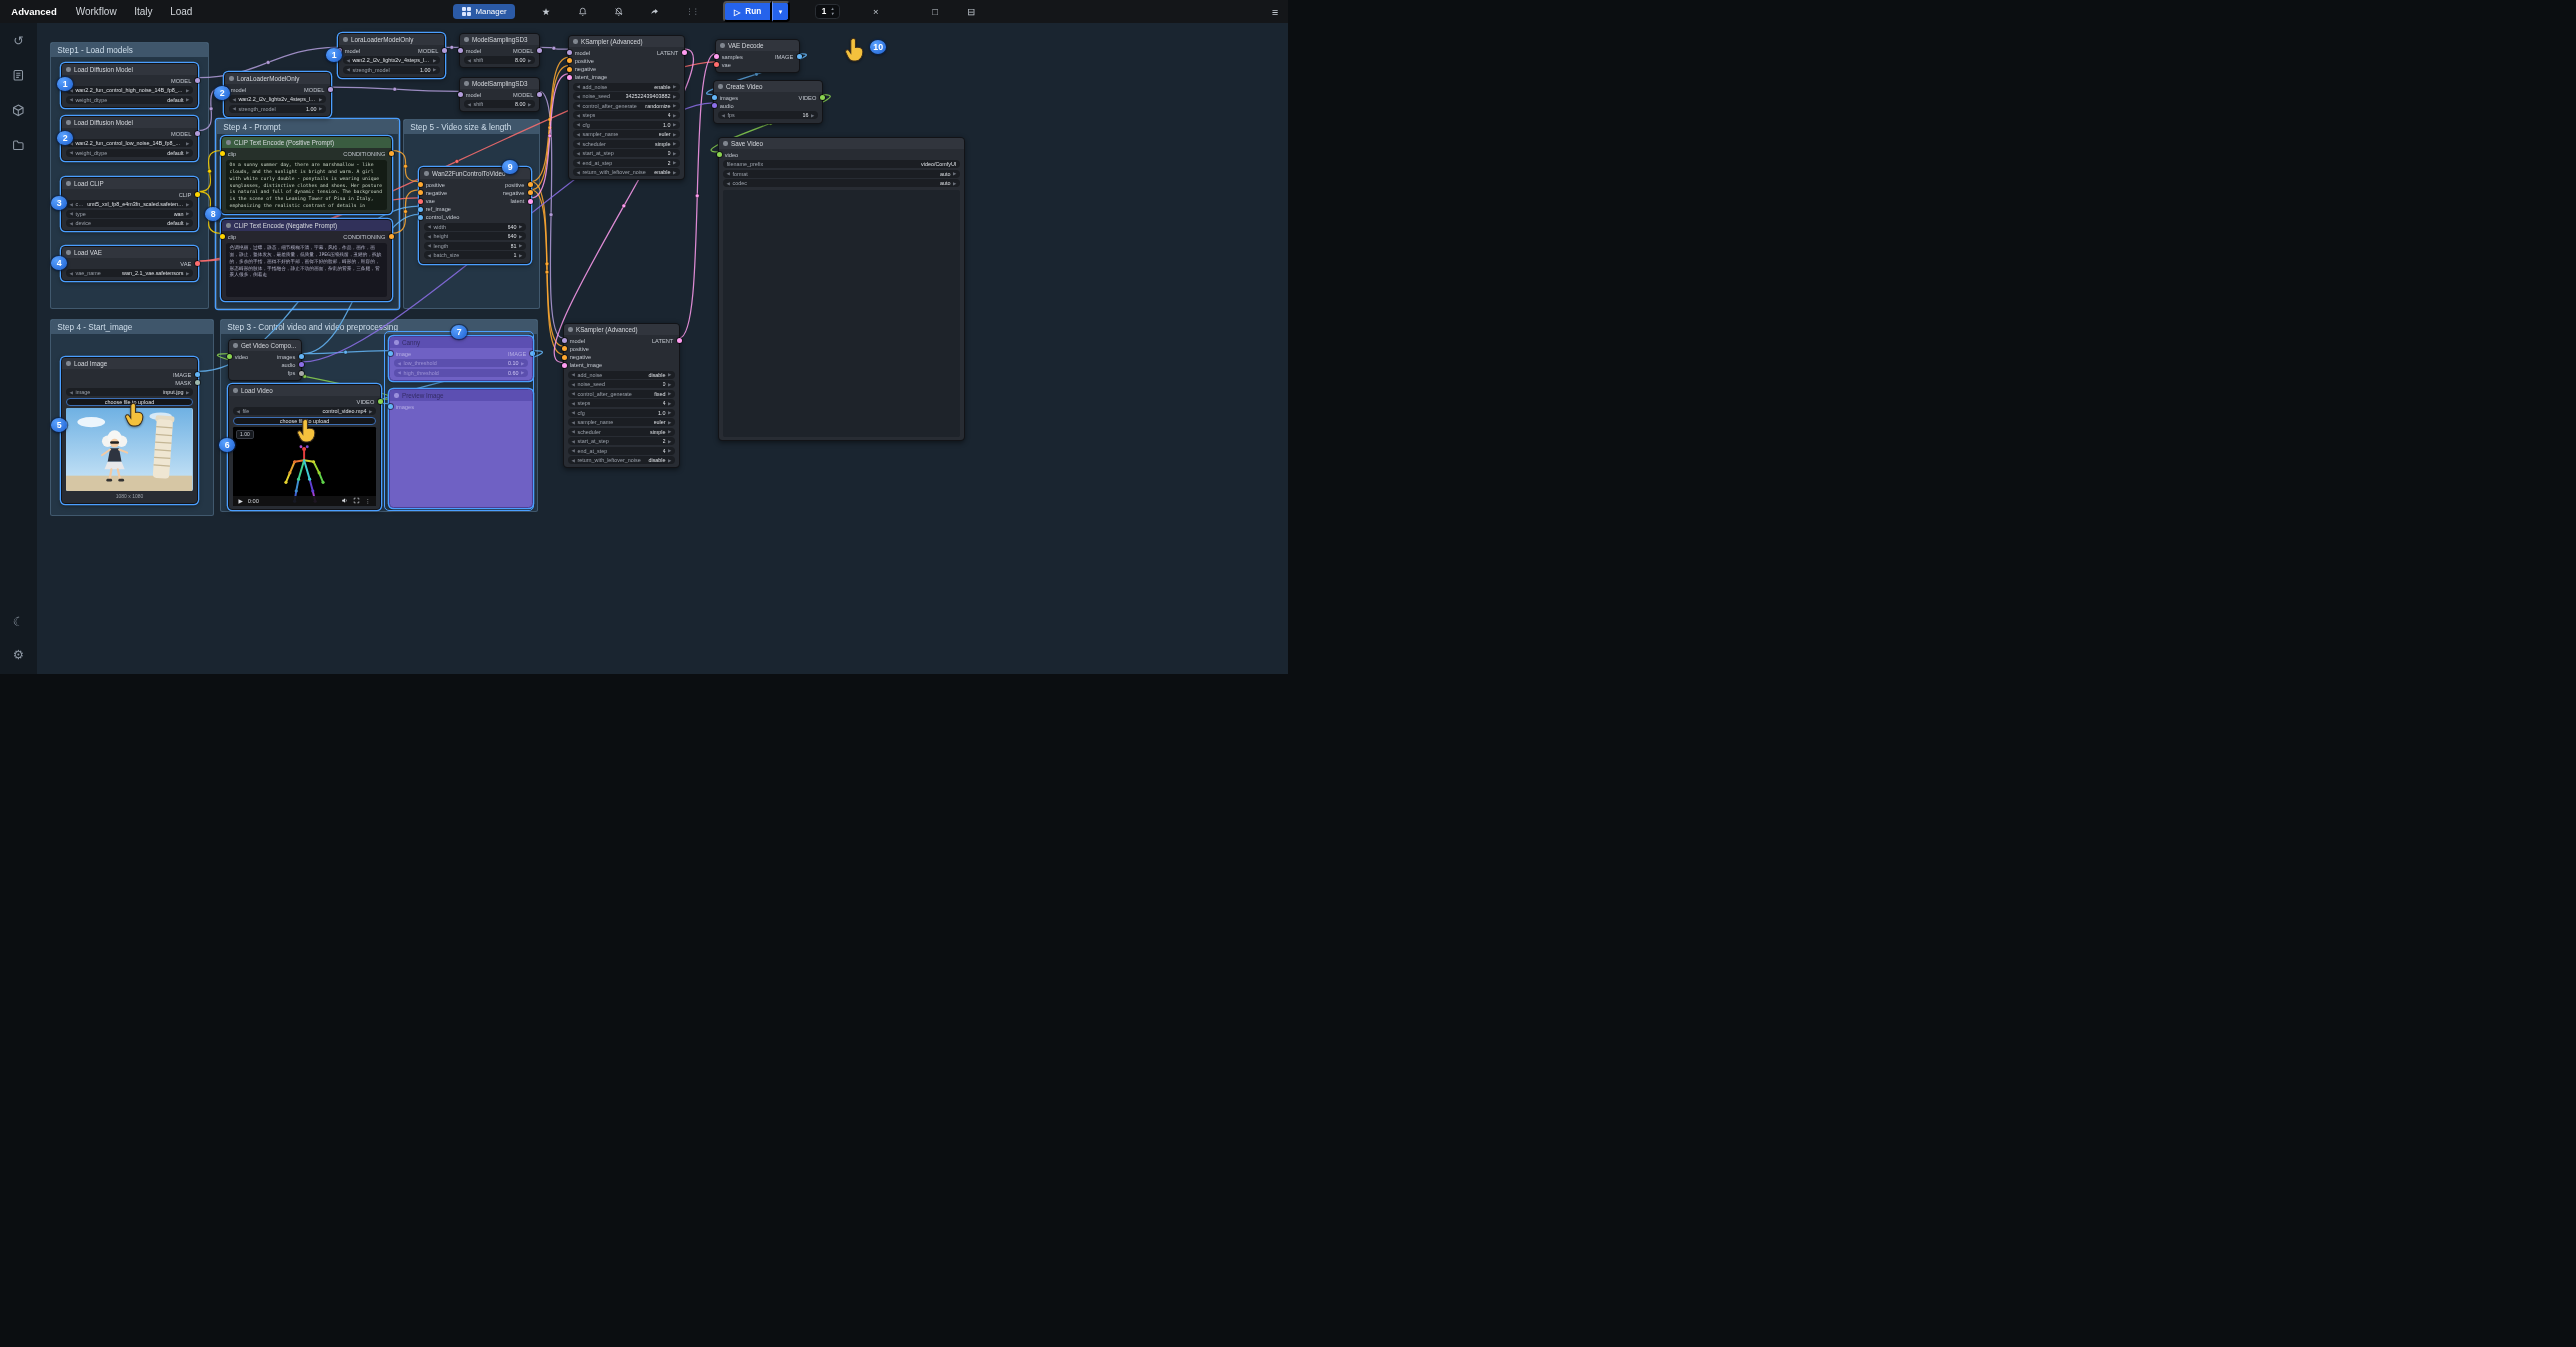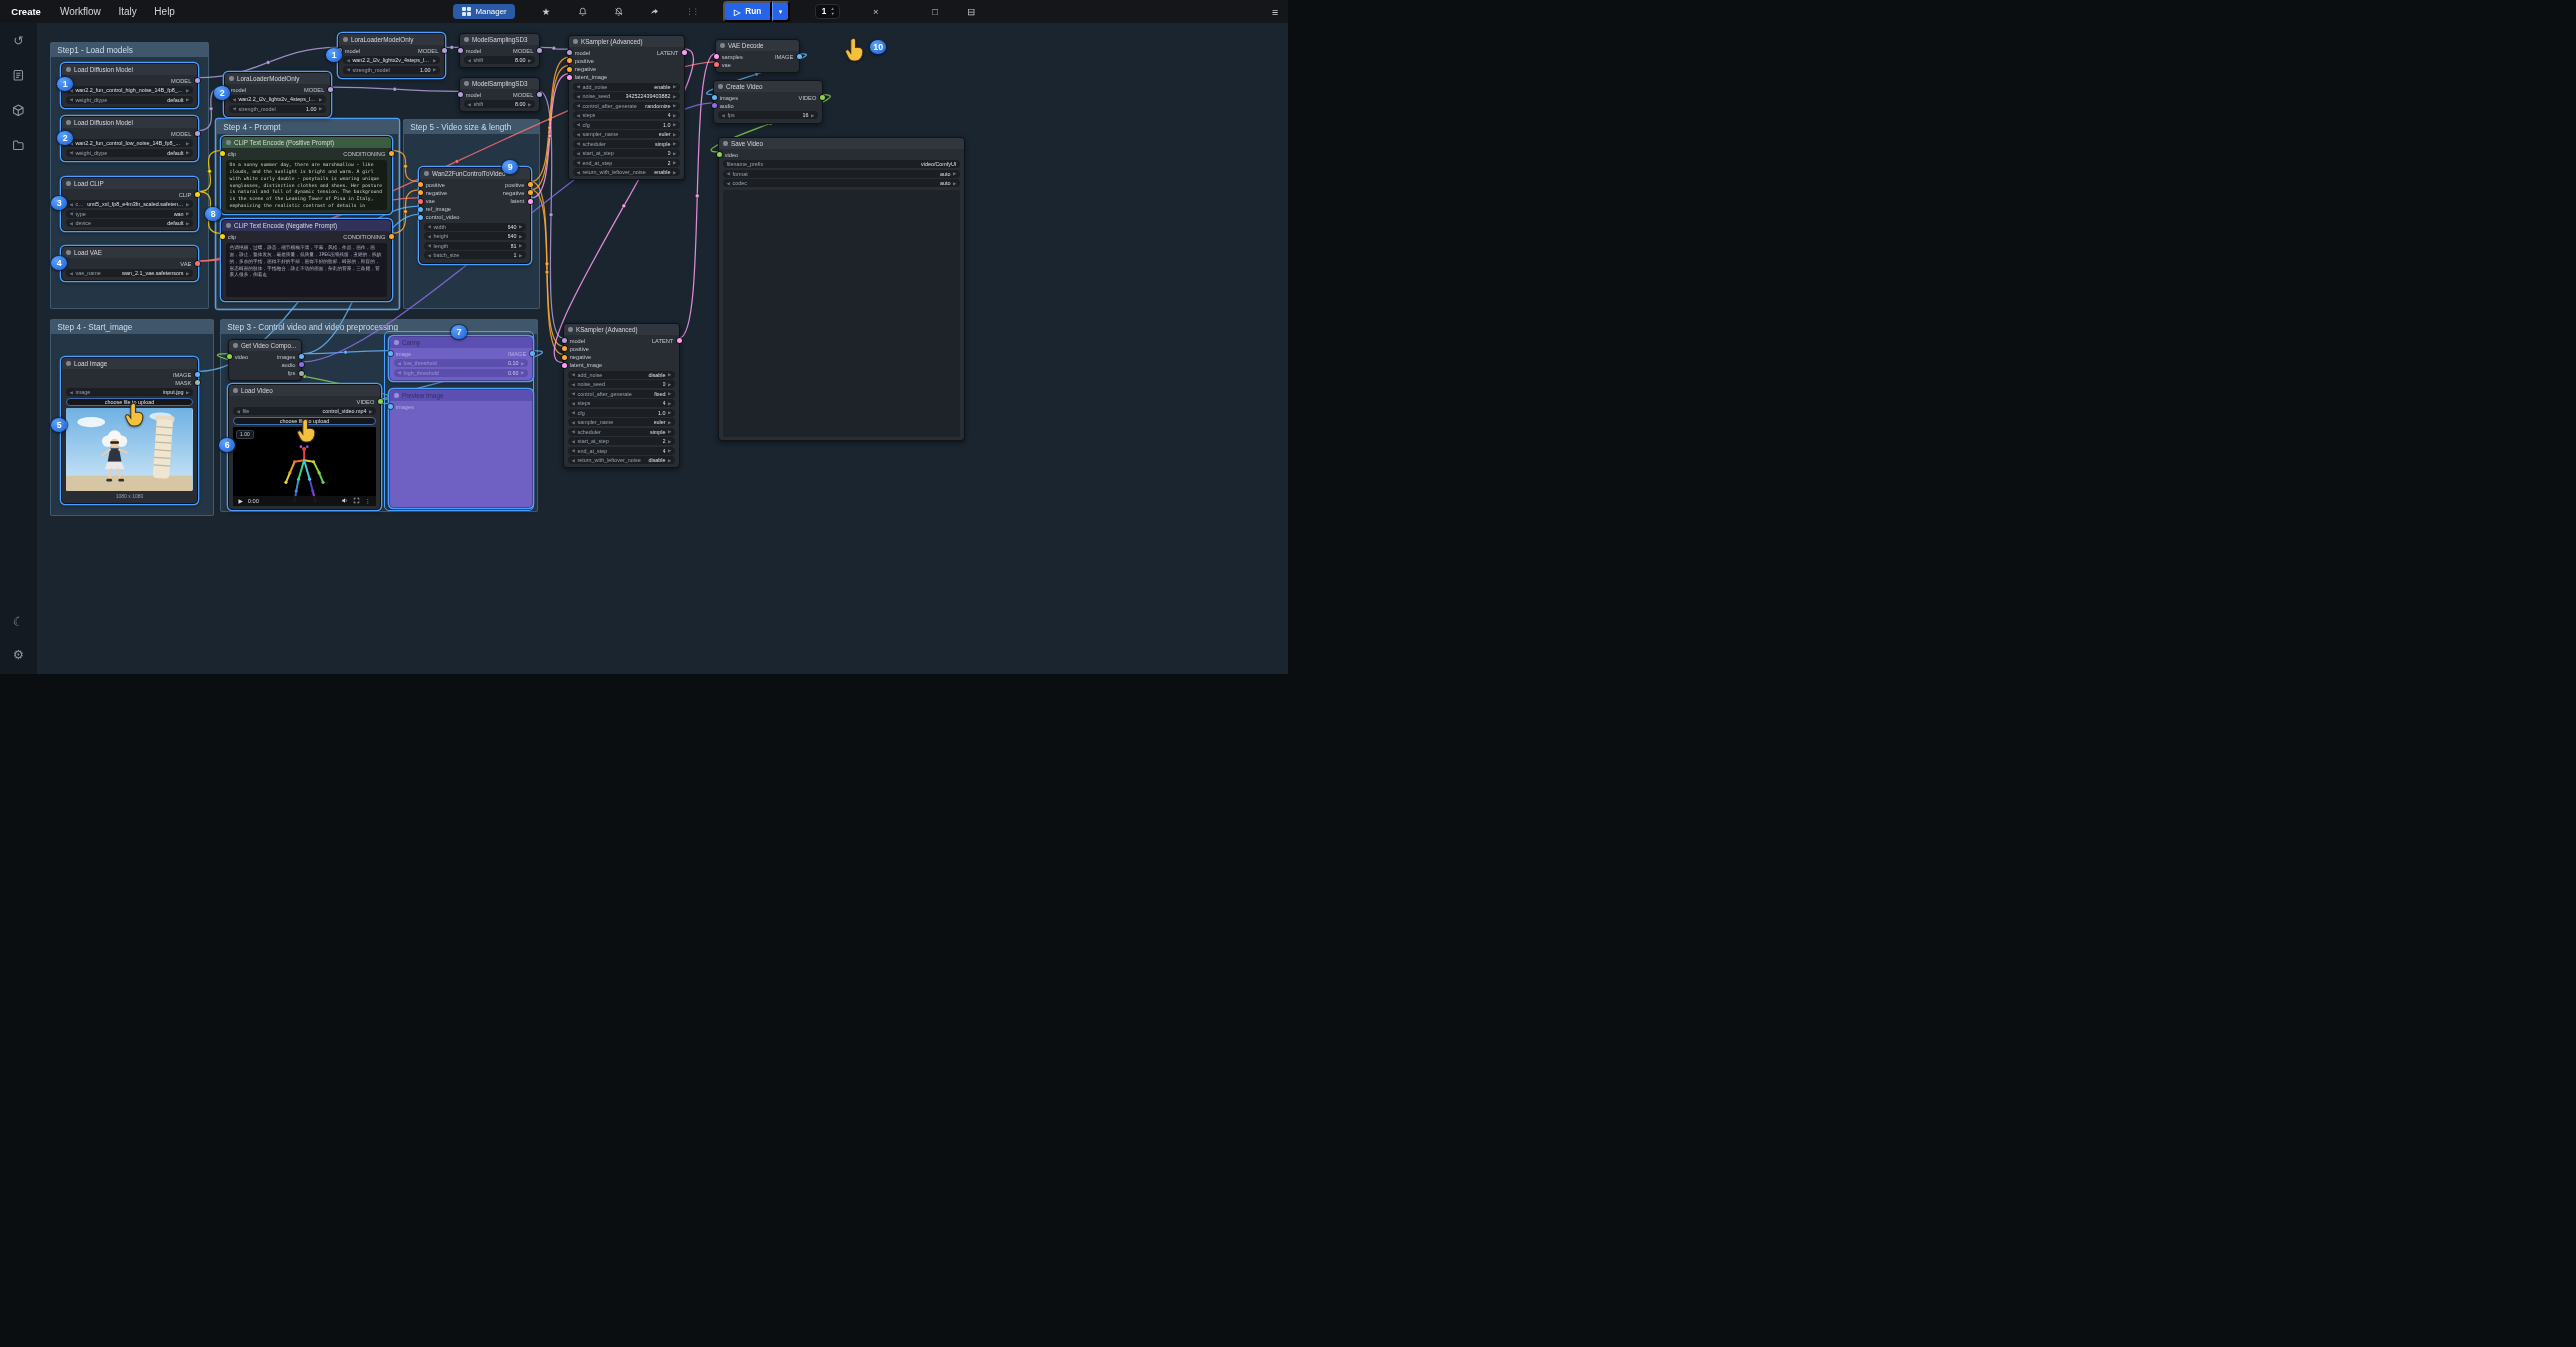--- a/index.html
+++ b/index.html
@@ -997,24 +997,24 @@
         </svg></div>
       <div class="pointer" style="left: 296px; top: 418px;"><svg viewBox="0 0 34 42">
           <path d="M15 2c1.8 0 3.2 1.4 3.2 3.2v11.3l2.3-.3c5.6-.6 9.5 2.2 9.5 7 0 7-4 14.8-11.6 14.8h-3.2c-4.5 0-7.3-2.6-9-6.3l-3.4-7.3c-.9-2 .4-3.8 2.3-4 1.3-.2 2.6.5 3.4 1.7l2.3 3.4V5.2C11.8 3.4 13.2 2 15 2z" fill="#f4c13d" stroke="#3a2c1c" stroke-width="1.6"></path>
         </svg></div>
       <div class="pointer" style="left: 844px; top: 37px;"><svg viewBox="0 0 34 42">
           <path d="M15 2c1.8 0 3.2 1.4 3.2 3.2v11.3l2.3-.3c5.6-.6 9.5 2.2 9.5 7 0 7-4 14.8-11.6 14.8h-3.2c-4.5 0-7.3-2.6-9-6.3l-3.4-7.3c-.9-2 .4-3.8 2.3-4 1.3-.2 2.6.5 3.4 1.7l2.3 3.4V5.2C11.8 3.4 13.2 2 15 2z" fill="#f4c13d" stroke="#3a2c1c" stroke-width="1.6"></path>
         </svg></div>
     </div>
 
   <div id="topbar">
-    <span class="logo">Create</span>
+    <span class="logo">Advanced</span>
     <span class="menu">Workflow</span>
     <span class="menu">Italy</span>
-    <span class="menu">Help</span>
+    <span class="menu">Load</span>
 
     <div class="tb-right">
       <button class="manager-btn">
         <span class="puzzle">
             <i></i>
             <i></i>
             <i></i>
             <i></i>
           </span>
         <span>Manager</span>

